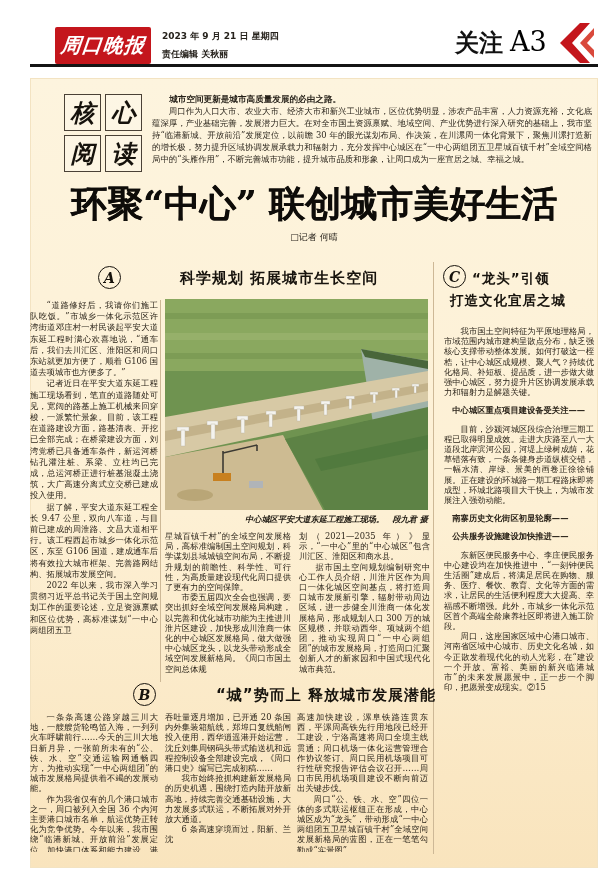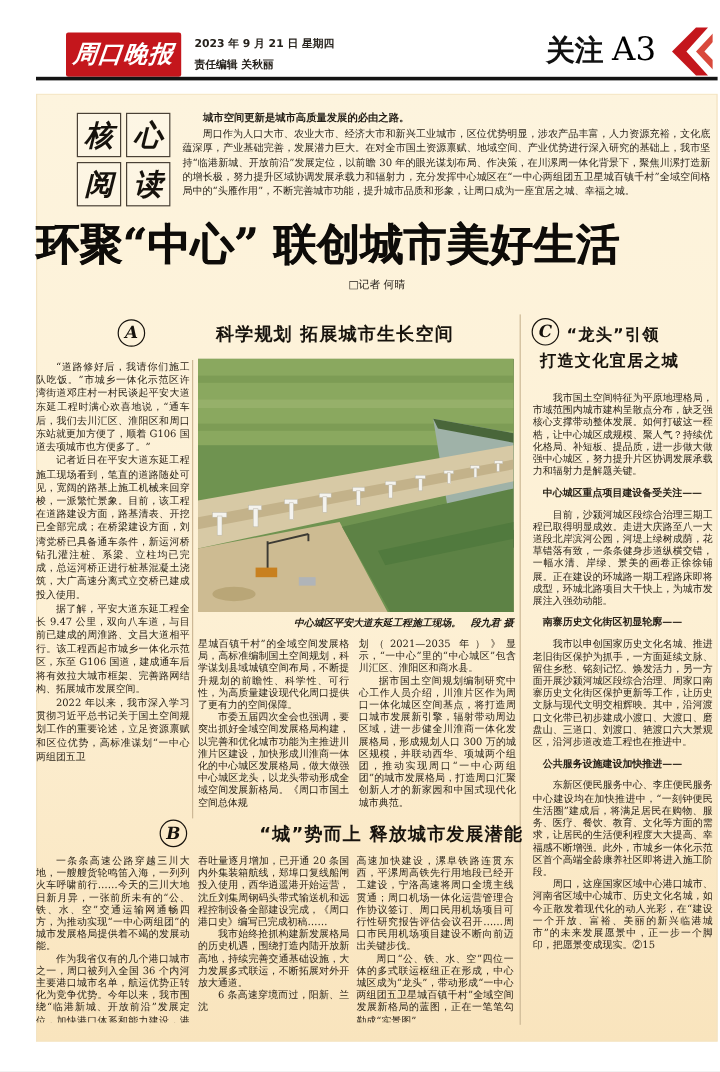--- a/index.html
+++ b/index.html
@@ -61,21 +61,21 @@
     border: 1.3px solid #4a4136; background: rgba(255,255,255,0.22);
     display: flex; align-items: center; justify-content: center;
     font-size: 24px; font-weight: bold; font-style: italic; color: #16120c;
   }
   .core-text { left: 152px; top: 93px; width: 440px; }
   .core-lead { font-size: 8.6px; line-height: 12px; font-weight: bold; text-indent: 2em; color: #241f17; margin: 0; }
   .core-body { font-size: 8.4px; line-height: 12px; text-indent: 2em; text-align: justify; color: #2b251c; margin: 0; }
 
   
   .headline {
-    left: 30px; top: 180px; width: 568px; 
+    left: 30px; top: 180px; width: 568px; text-align: center;
     font-size: 36px; font-weight: 900; color: #0e0c09; letter-spacing: 0px;
     text-shadow: 0.6px 0 currentColor;
     white-space: nowrap;
   }
   .byline { left: 30px; top: 231px; width: 568px; text-align: center; font-size: 9px; color: #26211a; }
 
   
   .circle-letter {
     width: 23px; height: 23px; border: 1.7px solid #16120c; border-radius: 50%;
     display: flex; align-items: center; justify-content: center;
@@ -247,19 +247,18 @@
     <div class="circle-letter">C</div>
   </div>
   <div class="abs sec-title" style="left:472px; top:270px; font-size:13.5px;">“龙头”引领</div>
   <div class="abs sec-title" style="left:450px; top:292px; font-size:13.5px;">打造文化宜居之城</div>
 
   <div class="abs col body-text lh10" style="left:444px; top:326px; width:150px; height:522px;">
     <p class="para">我市国土空间特征为平原地理格局，市域范围内城市建构呈散点分布，缺乏强核心支撑带动整体发展。如何打破这一桎梏，让中心城区成规模、聚人气？持续优化格局、补短板、提品质，进一步做大做强中心城区，努力提升片区协调发展承载力和辐射力是解题关键。</p>
     <p class="subhead">中心城区重点项目建设备受关注——</p>
     <p class="para">目前，沙颍河城区段综合治理三期工程已取得明显成效。走进大庆路至八一大道段北岸滨河公园，河堤上绿树成荫，花草错落有致，一条条健身步道纵横交错，一幅水清、岸绿、景美的画卷正徐徐铺展。正在建设的环城路一期工程路床即将成型，环城北路项目大干快上，为城市发展注入强劲动能。</p>
     <p class="subhead">南寨历史文化街区初显轮廓——</p>
-    <p class="para">我市以申创国家历史文化名城、推进老旧街区保护为抓手，一方面延续文脉、留住乡愁、铭刻记忆、焕发活力，另一方面开展沙颍河城区段综合治理、周家口南寨历史文化街区保护更新等工作，让历史文脉与现代文明交相辉映。其中，沿河渡口文化带已初步建成小渡口、大渡口、磨盘山、三道口、刘渡口、筢渡口六大景观区，沿河步道改造工程也在推进中。</p>
     <p class="subhead">公共服务设施建设加快推进——</p>
     <p class="para">东新区便民服务中心、李庄便民服务中心建设均在加快推进中，“一刻钟便民生活圈”建成后，将满足居民在购物、服务、医疗、餐饮、教育、文化等方面的需求，让居民的生活便利程度大大提高、幸福感不断增强。此外，市城乡一体化示范区首个高端全龄康养社区即将进入施工阶段。</p>
     <p class="para">周口，这座国家区域中心港口城市、河南省区域中心城市、历史文化名城，如今正散发着现代化的动人光彩，在“建设一个开放、富裕、美丽的新兴临港城市”的未来发展愿景中，正一步一个脚印，把愿景变成现实。②15</p>
   </div>
 
 </div>
 
 </body></html>

